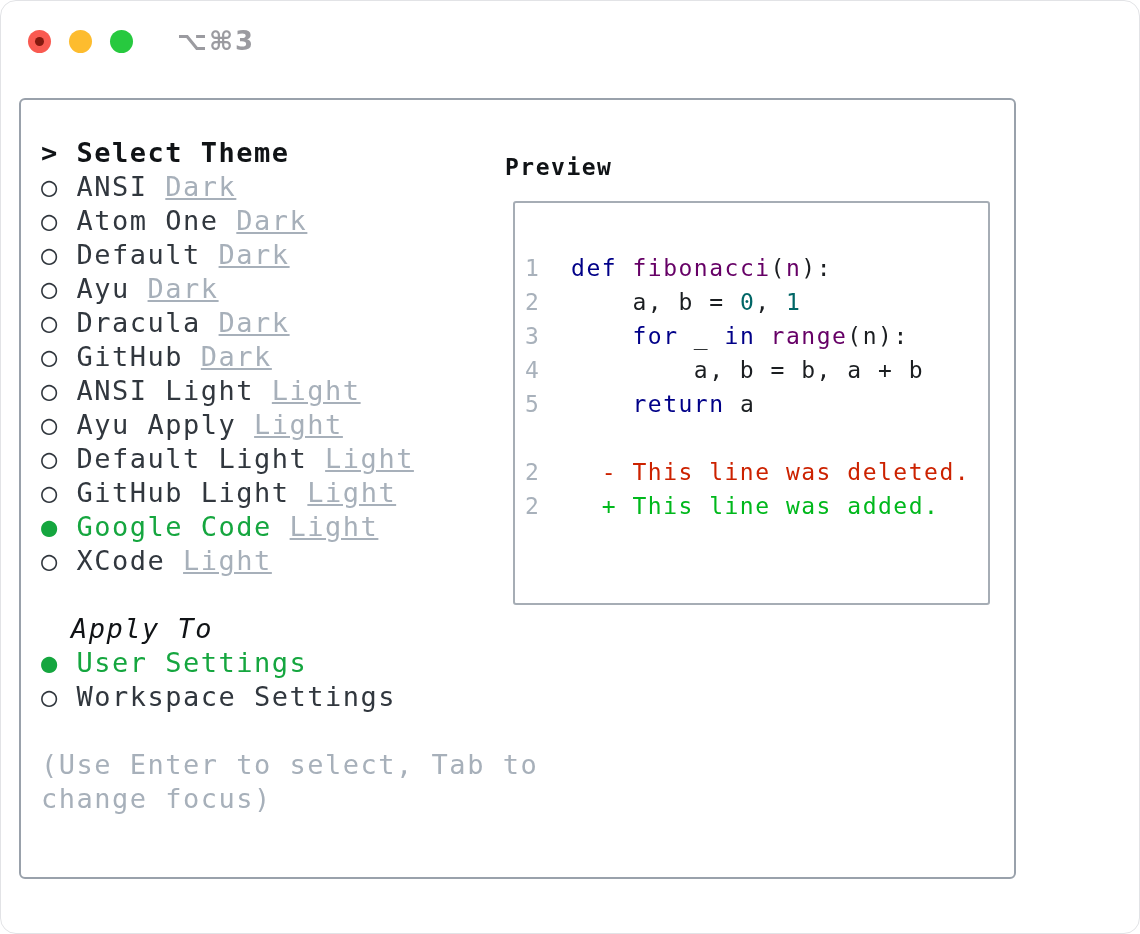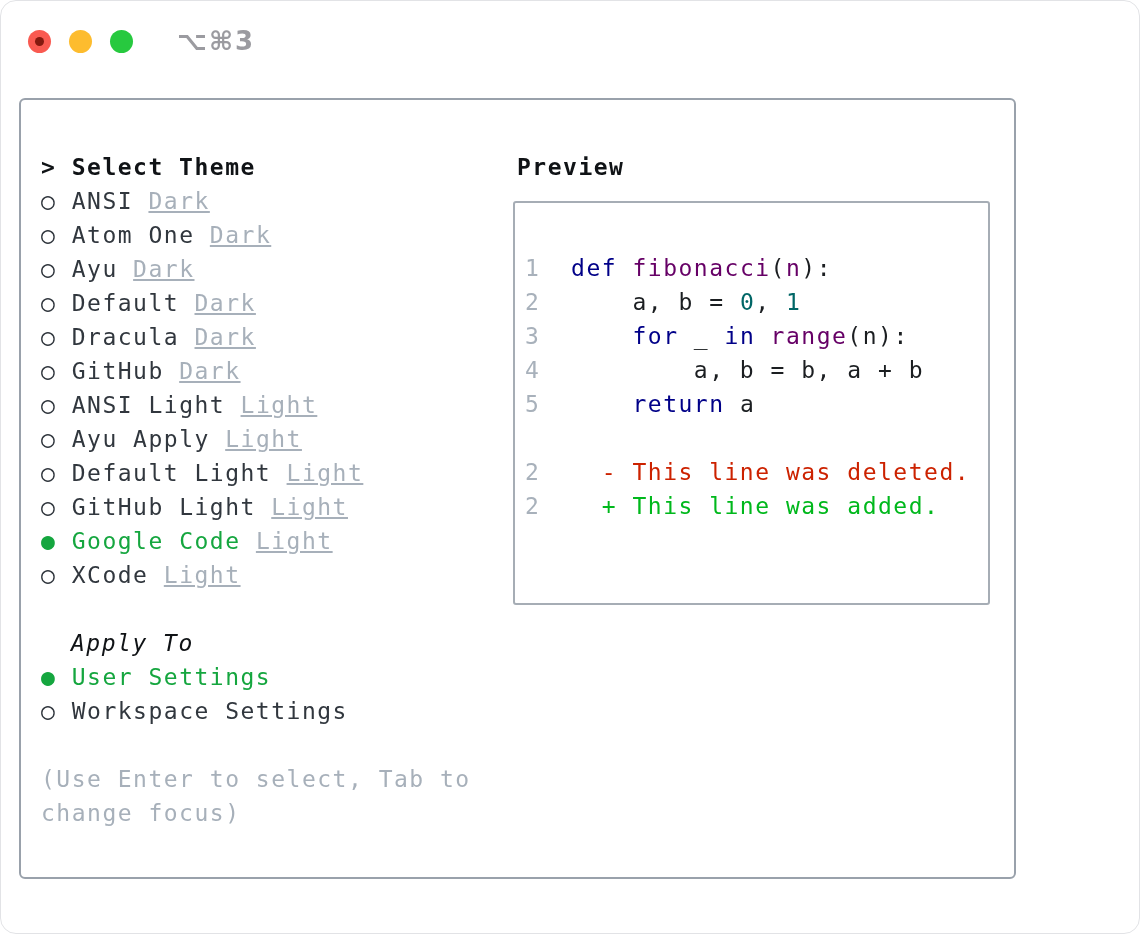--- a/index.html
+++ b/index.html
@@ -23,36 +23,36 @@
     letter-spacing:2px;font-family:"DejaVu Sans","Liberation Sans",sans-serif;
   }
 
   
   .panel{
     position:absolute;left:18px;top:97px;width:997px;height:781px;box-sizing:border-box;
     border:2px solid var(--panel_border);border-radius:6px;background:#fff;
   }
 
   
-  .left-col{position:absolute;left:20px;top:50px;font-size:23px;letter-spacing:1.5px;color:var(--text_dark);}
+  .left-col{position:absolute;left:20px;top:36px;font-size:27px;letter-spacing:1.5px;color:var(--text_dark);}
   .line{height:34px;line-height:34px;white-space:pre;}
   .line.header{font-weight:bold;color:var(--text_black);}
   .item .bullet{color:var(--text_dark);}
   .item .name{color:var(--text_dark);}
   .item .variant{color:var(--muted_gray);text-decoration:underline;}
   .item.selected .bullet,.item.selected .name{color:var(--selection_green);}
   .apply-header{padding-left:30px;color:var(--text_black);font-style:italic;}
   .opt .bullet{color:var(--text_dark);}
   .opt .name{color:var(--text_dark);}
   .opt.selected .bullet,.opt.selected .name{color:var(--selection_green);}
   .hint{color:var(--muted_gray);}
 
   
   .preview-label{
-    position:absolute;left:496px;top:50px;height:34px;line-height:34px;
+    position:absolute;left:484px;top:50px;height:34px;line-height:34px;
     font-size:23px;letter-spacing:1.5px;font-weight:bold;color:var(--text_black);
   }
   .preview-box{
     position:absolute;left:492px;top:101px;width:477px;height:404px;box-sizing:border-box;
     border:2px solid var(--preview_border);border-radius:3px;background:#fff;overflow:hidden;
   }
   .code{padding:48px 0 0 10px;font-size:23px;letter-spacing:1.5px;}
   .cline{height:34px;line-height:34px;white-space:pre;}
   .lnum{color:var(--line_number);}
   .tok-plain{color:var(--code_plain);}
@@ -77,22 +77,22 @@
     <span class="win-title">⌥⌘3</span>
   </div>
 
   <div class="panel">
 
     <div class="left-col">
       <div class="line header">&gt; Select Theme</div>
       <div id="themes">
           <div class="line item"><span class="bullet">○ </span><span class="name">ANSI</span> <span class="variant">Dark</span></div>
           <div class="line item"><span class="bullet">○ </span><span class="name">Atom One</span> <span class="variant">Dark</span></div>
+          <div class="line item"><span class="bullet">○ </span><span class="name">Default</span> <span class="variant">Dark</span></div>
           <div class="line item"><span class="bullet">○ </span><span class="name">Ayu</span> <span class="variant">Dark</span></div>
-          <div class="line item"><span class="bullet">○ </span><span class="name">Default</span> <span class="variant">Dark</span></div>
           <div class="line item"><span class="bullet">○ </span><span class="name">Dracula</span> <span class="variant">Dark</span></div>
           <div class="line item"><span class="bullet">○ </span><span class="name">GitHub</span> <span class="variant">Dark</span></div>
           <div class="line item"><span class="bullet">○ </span><span class="name">ANSI Light</span> <span class="variant">Light</span></div>
           <div class="line item"><span class="bullet">○ </span><span class="name">Ayu Apply</span> <span class="variant">Light</span></div>
           <div class="line item"><span class="bullet">○ </span><span class="name">Default Light</span> <span class="variant">Light</span></div>
           <div class="line item"><span class="bullet">○ </span><span class="name">GitHub Light</span> <span class="variant">Light</span></div>
           <div class="line item selected"><span class="bullet">● </span><span class="name">Google Code</span> <span class="variant">Light</span></div>
           <div class="line item"><span class="bullet">○ </span><span class="name">XCode</span> <span class="variant">Light</span></div>
         </div>
       <div class="line"></div>

